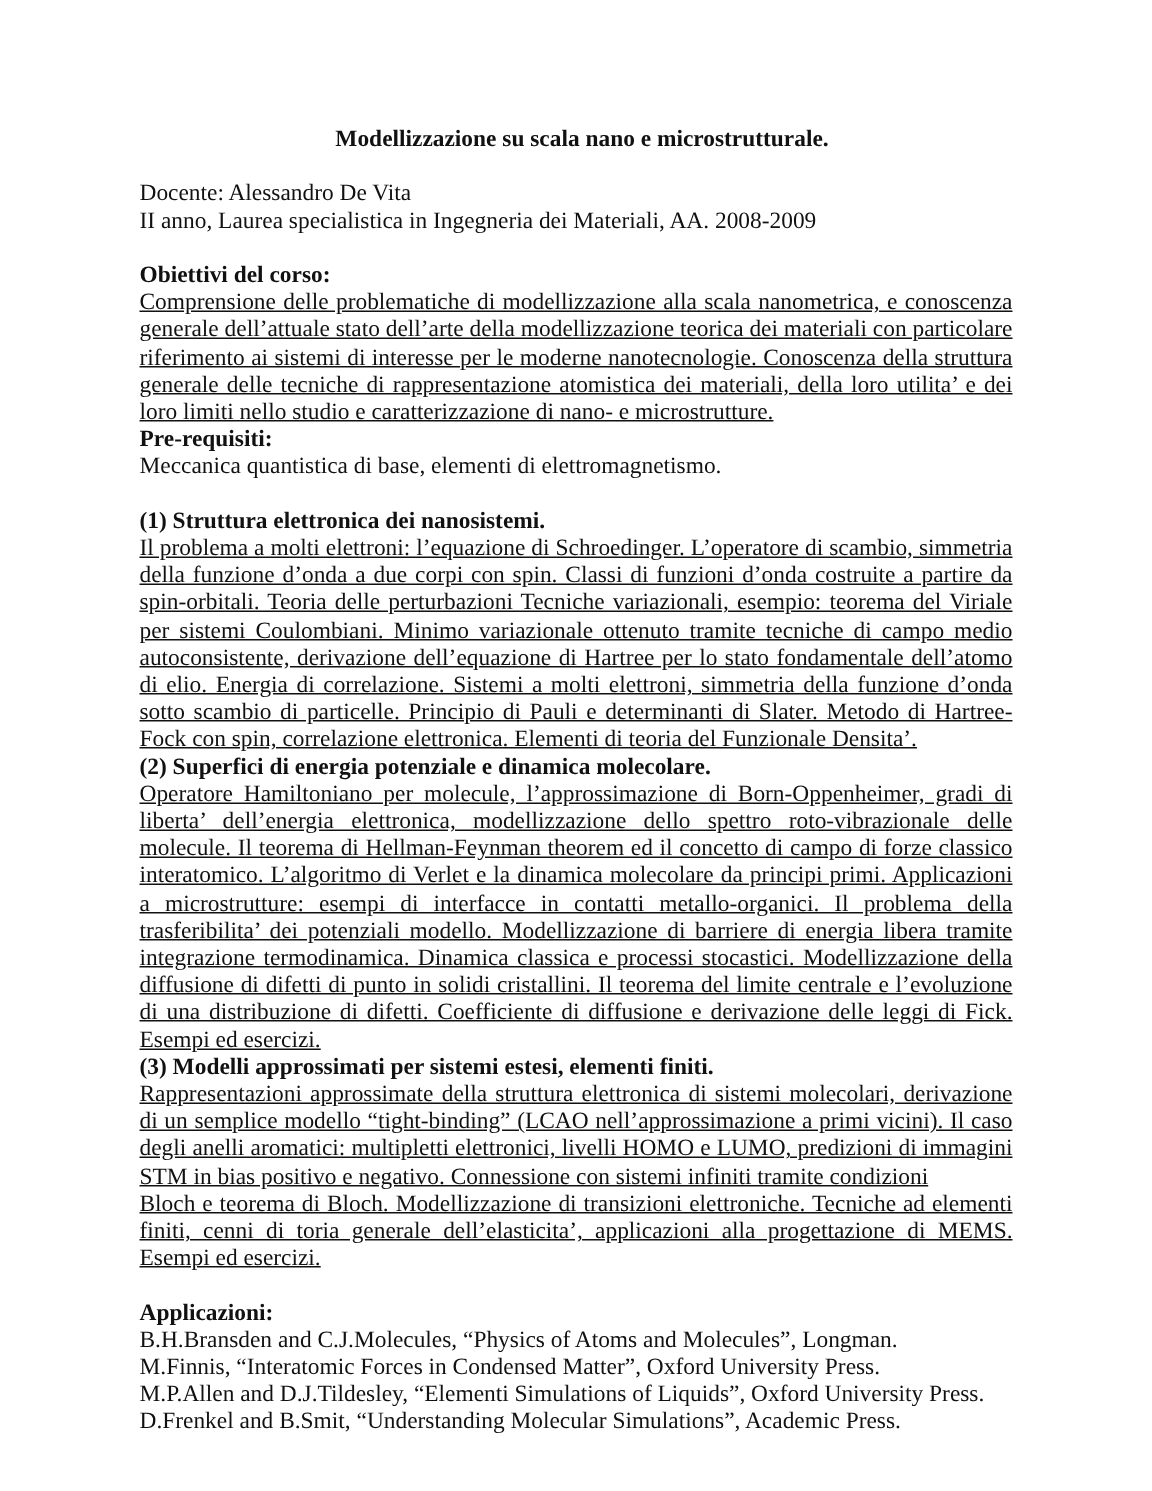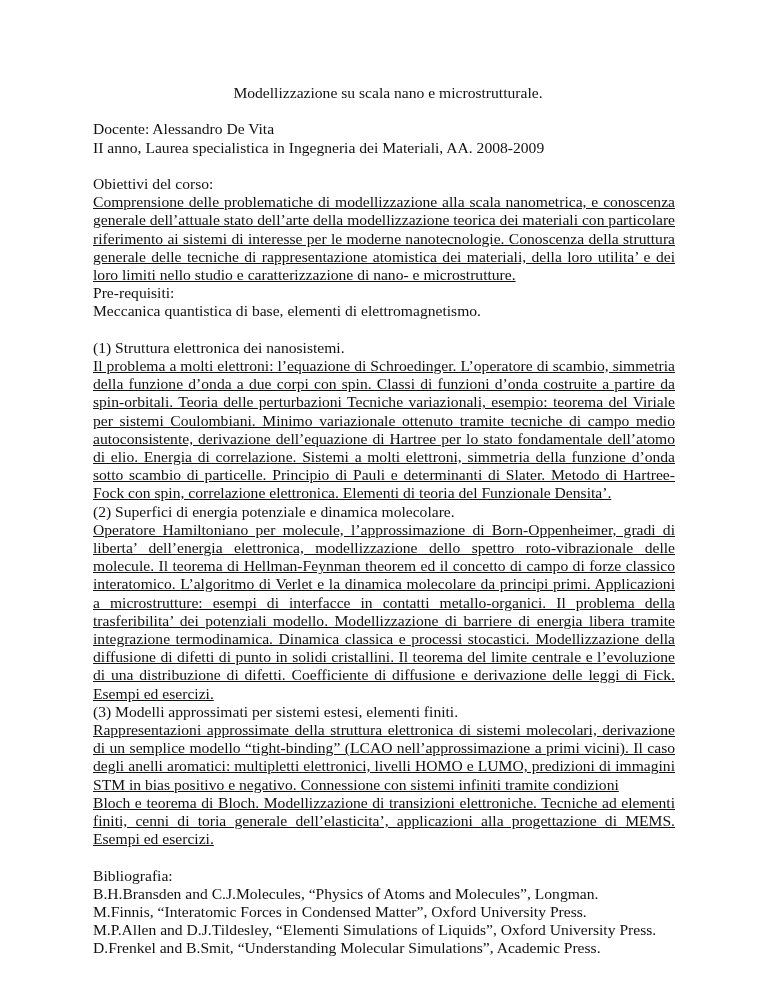--- a/index.html
+++ b/index.html
@@ -9,27 +9,27 @@
     left: 93px;
     top: 84px;
     width: 582px;
     font-family: "Liberation Serif", serif;
     font-size: 15.6px;
     line-height: 18.2px;
     color: #111111;
   }
   .title {
     text-align: center;
-    font-weight: normal;
+    font-weight: bold;
     margin: 0 0 18.2px 0;
     padding-left: 8px;
   }
   p { margin: 0; }
   .blank { height: 18.2px; }
-  .heading { font-weight: normal; margin: 0; }
+  .heading { font-weight: bold; margin: 0; }
   .lastline-left { text-align: justify; text-align-last: left; text-decoration: underline; }
 </style>
 </head>
 <body>
 
 <div class="page">
   <p class="title">Modellizzazione su scala nano e microstrutturale.</p>
 
   <p>Docente: Alessandro De Vita</p>
   <p>II anno, Laurea specialistica in Ingegneria dei Materiali, AA. 2008-2009</p>
@@ -45,18 +45,18 @@
   <p class="lastline-left">Il problema a molti elettroni: l’equazione di Schroedinger. L’operatore di scambio, simmetria della funzione d’onda a due corpi con spin. Classi di funzioni d’onda costruite a partire da spin-orbitali. Teoria delle perturbazioni Tecniche variazionali, esempio: teorema del Viriale per sistemi Coulombiani. Minimo variazionale ottenuto tramite tecniche di campo medio autoconsistente, derivazione dell’equazione di  Hartree per lo stato fondamentale dell’atomo di elio. Energia di correlazione. Sistemi a molti elettroni, simmetria della funzione d’onda sotto scambio di particelle. Principio di Pauli e determinanti di Slater. Metodo di Hartree-Fock con spin, correlazione elettronica. Elementi di teoria del Funzionale Densita’.</p>
 
   <p class="heading">(2) Superfici di energia potenziale e dinamica molecolare.</p>
   <p class="lastline-left">Operatore Hamiltoniano per molecule, l’approssimazione di Born-Oppenheimer, gradi di liberta’ dell’energia elettronica, modellizzazione dello spettro roto-vibrazionale delle molecule. Il teorema di Hellman-Feynman theorem ed il concetto di campo di forze classico interatomico. L’algoritmo di Verlet e la dinamica molecolare da principi primi. Applicazioni a microstrutture: esempi di interfacce in contatti metallo-organici. Il problema della trasferibilita’ dei potenziali modello. Modellizzazione di barriere di energia libera tramite integrazione termodinamica. Dinamica classica e processi stocastici. Modellizzazione della diffusione di difetti di punto in solidi cristallini. Il teorema del limite centrale e l’evoluzione di una distribuzione di difetti. Coefficiente di diffusione e derivazione delle leggi di Fick. Esempi ed esercizi.</p>
 
   <p class="heading">(3) Modelli approssimati per sistemi estesi, elementi finiti.</p>
   <p class="lastline-left">Rappresentazioni approssimate della struttura elettronica di sistemi molecolari, derivazione di un semplice modello “tight-binding” (LCAO nell’approssimazione a primi vicini). Il caso degli anelli aromatici: multipletti elettronici, livelli HOMO e LUMO, predizioni di immagini STM in bias positivo e negativo.  Connessione con sistemi infiniti tramite condizioni</p>
   <p class="lastline-left">Bloch e teorema di Bloch. Modellizzazione di transizioni elettroniche. Tecniche ad elementi finiti, cenni di toria generale dell’elasticita’, applicazioni alla progettazione di MEMS. Esempi ed esercizi.</p>
   <div class="blank"></div>
 
-  <p class="heading">Bibliografia:</p>
+  <p class="heading">Applicazioni:</p>
   <p>B.H.Bransden and C.J.Molecules, “Physics of Atoms and Molecules”, Longman.</p>
   <p>M.Finnis, “Interatomic Forces in Condensed Matter”, Oxford University Press.</p>
   <p>M.P.Allen and D.J.Tildesley, “Elementi Simulations of Liquids”, Oxford University Press.</p>
   <p>D.Frenkel and B.Smit, “Understanding Molecular Simulations”, Academic Press.</p>
 </div>
 
 </body></html>

